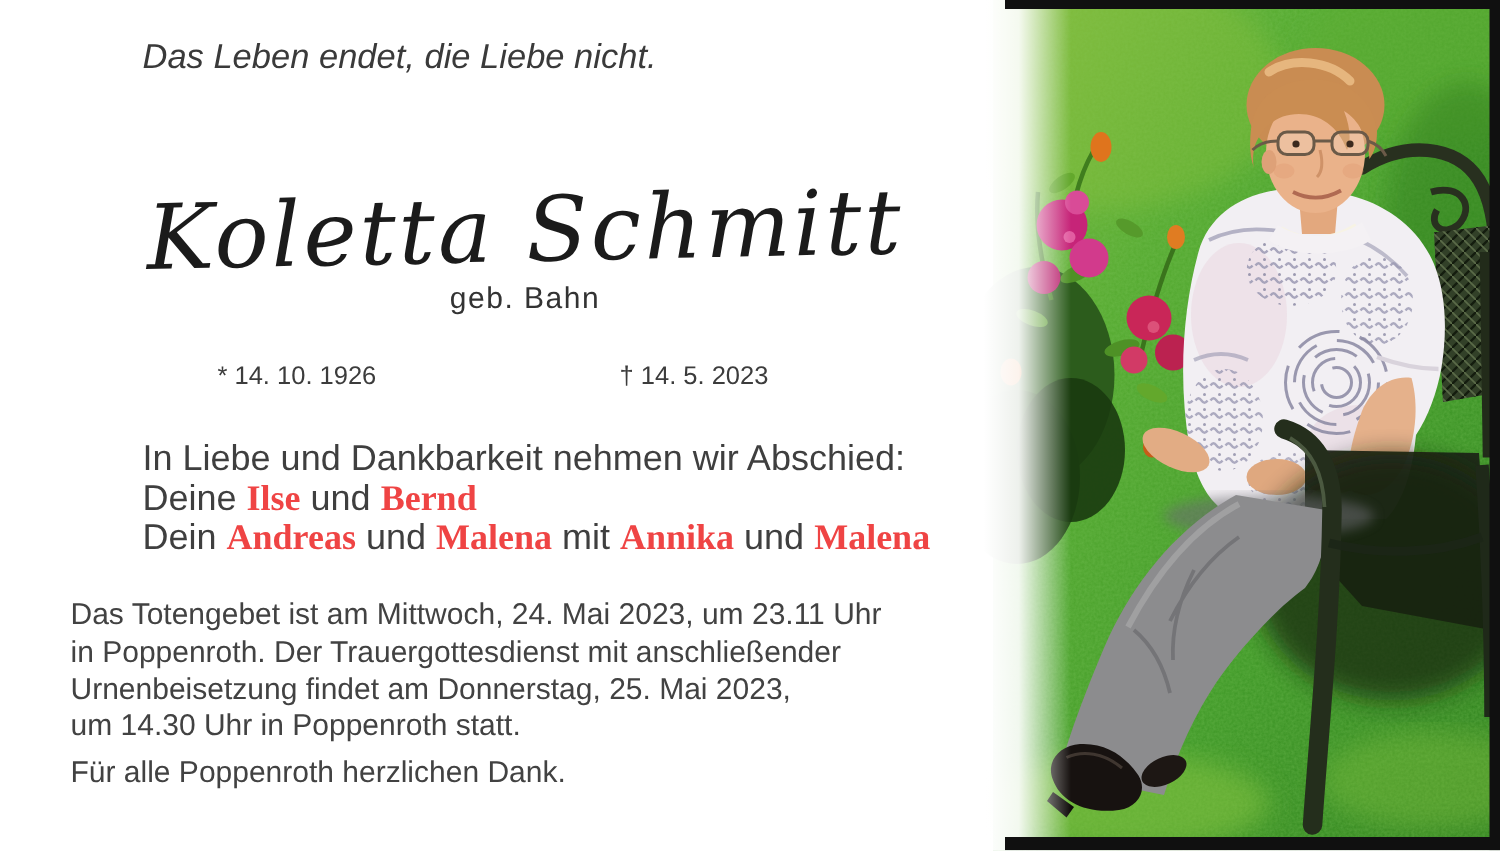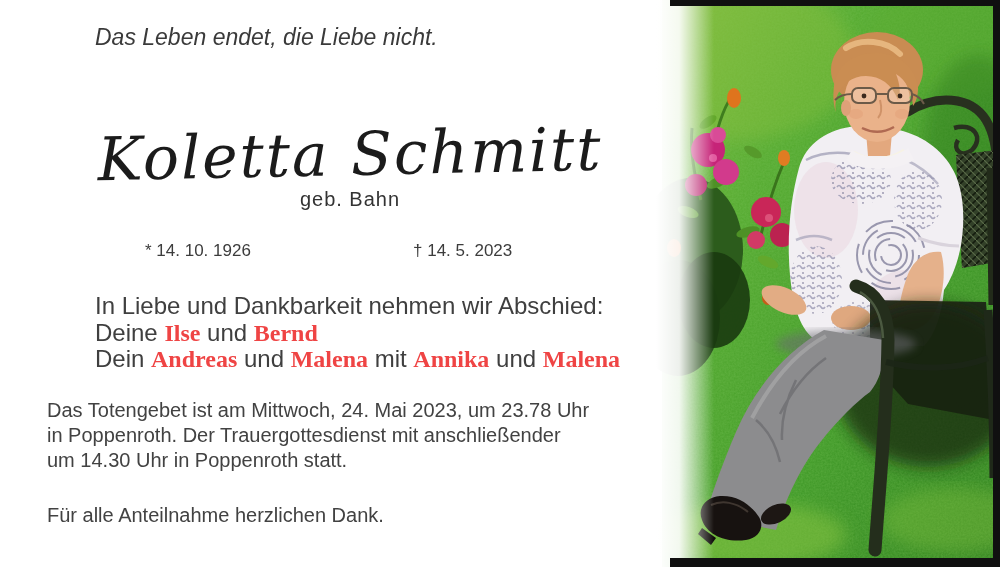--- a/index.html
+++ b/index.html
@@ -50,26 +50,27 @@
     <span class="death">† 14. 5. 2023</span>
   </div>
 
   <div class="txt farewell">
     <div>In Liebe und Dankbarkeit nehmen wir Abschied:</div>
     <div><span>Deine </span><b>Ilse</b><span> und </span><b>Bernd</b></div>
     <div><span>Dein </span><b>Andreas</b><span> und </span><b>Malena</b><span> mit </span><b>Annika</b><span> und </span><b>Malena</b></div>
   </div>
 
   <div class="txt announce">
-    <div>Das Totengebet ist am Mittwoch, 24. Mai 2023, um 23.78 Uhr</div>
+    <div>Das Totengebet ist am Mittwoch, 24. Mai 2023, um 23.11 Uhr</div>
     <div>in Poppenroth. Der Trauergottesdienst mit anschließender</div>
+    <div>Urnenbeisetzung findet am Donnerstag, 25. Mai 2023,</div>
     <div>um 14.30 Uhr in Poppenroth statt.</div>
   </div>
 
-  <div class="txt thanks">Für alle Anteilnahme herzlichen Dank.</div>
+  <div class="txt thanks">Für alle Poppenroth herzlichen Dank.</div>
 
   <div class="photo">
     <svg width="344" height="567" viewBox="0 0 344 567" xmlns="http://www.w3.org/2000/svg">
       <defs>
         <linearGradient id="grassG" x1="0" y1="0" x2="1" y2="1">
           <stop offset="0" stop-color="#83bc41"></stop>
           <stop offset="0.3" stop-color="#55aa30"></stop>
           <stop offset="0.62" stop-color="#3f9927"></stop>
           <stop offset="1" stop-color="#2e7f1d"></stop>
         </linearGradient>

